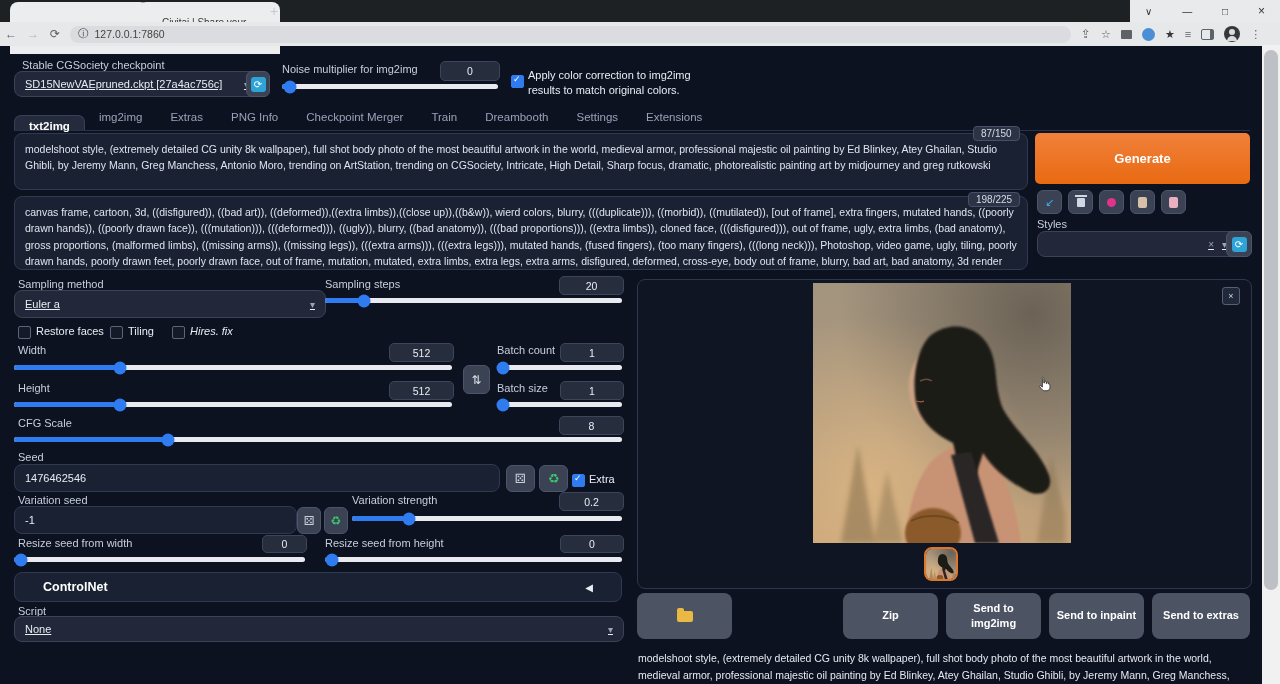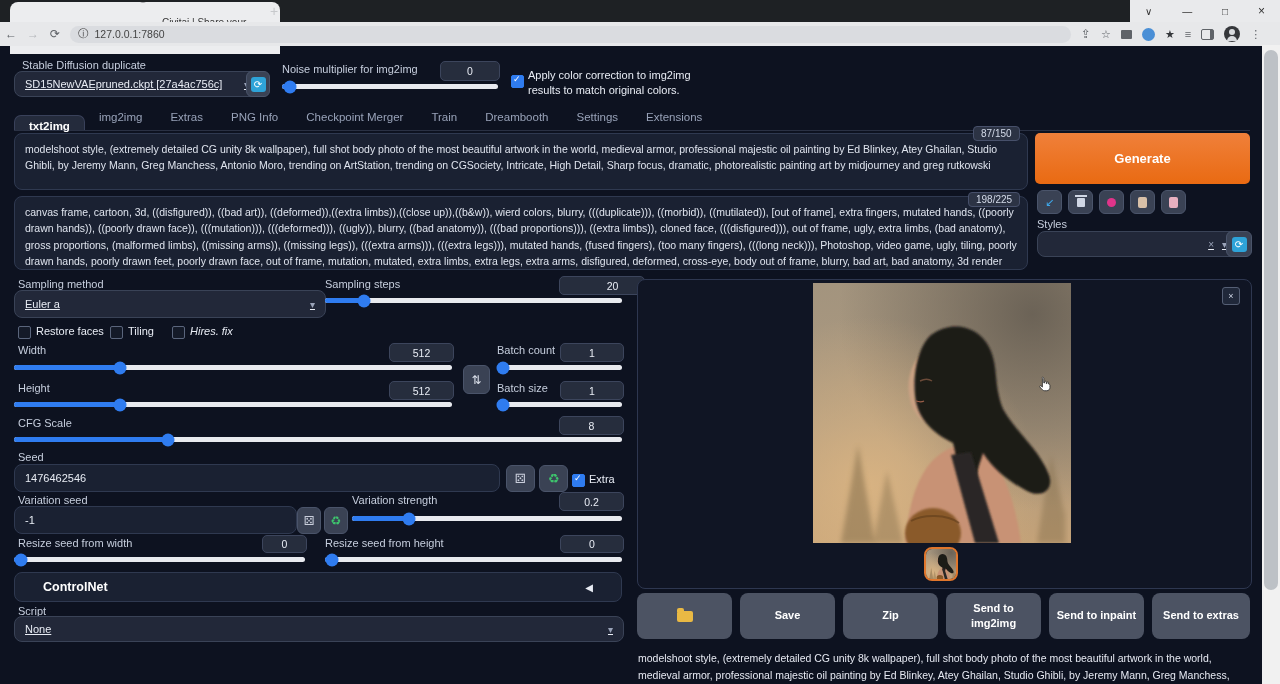--- a/index.html
+++ b/index.html
@@ -123,21 +123,21 @@
       <span class="film-ic"></span>
       <span class="blue-dot"></span>
       <span style="color:#35373b;">★</span>
       <span>≡</span>
       <span class="panel-ic"></span>
       <span class="avatar-ic"></span>
       <span>⋮</span>
     </div>
   </div>
 
-  <div class="lbl" style="left:22px;top:59px;">Stable Diffusion duplicate</div>
+  <div class="lbl" style="left:22px;top:59px;">Stable CGSociety checkpoint</div>
   <div class="dropdown" style="left:14px;top:71px;width:224px;height:24px;">
     <span>SD15NewVAEpruned.ckpt [27a4ac756c]</span>
     <span class="caret">▾</span>
   </div>
   <div class="chip" style="left:246px;top:71px;width:22px;height:24px;">
     <span class="refr-inner">⟳</span>
   </div>
   <div class="lbl" style="left:282px;top:63px;">Noise multiplier for img2img</div>
   <div class="numbox" style="left:440px;top:61px;width:58px;height:18px;">0</div>
   <div class="slider" style="left:282px;top:84px;width:216px;">
@@ -190,21 +190,21 @@
   <div class="chip" style="left:1226px;top:231px;width:24px;height:24px;">
     <span class="refr-inner">⟳</span>
   </div>
 
   <div class="lbl" style="left:18px;top:278px;">Sampling method</div>
   <div class="dropdown" style="left:14px;top:290px;width:290px;height:26px;">
     <span>Euler a</span>
     <span class="caret">▾</span>
   </div>
   <div class="lbl" style="left:325px;top:278px;">Sampling steps</div>
-  <div class="numbox" style="left:559px;top:276px;width:63px;height:17px;padding-left:21px;">20</div>
+  <div class="numbox" style="left:559px;top:276px;width:63px;height:17px;">20</div>
   <div class="slider" style="left:325px;top:298px;width:297px;">
     <span class="fill" style="width:39px;"></span>
       <span class="thumb" style="left:39px;"></span>
   </div>
 
   <div class="chk" style="left:18px;top:326px;"></div>
   <div class="lbl" style="left:36px;top:325px;color:#e8ecf4;">Restore faces</div>
   <div class="chk" style="left:110px;top:326px;"></div>
   <div class="lbl" style="left:128px;top:325px;color:#e8ecf4;">Tiling</div>
   <div class="chk" style="left:172px;top:326px;"></div>
@@ -344,21 +344,20 @@
   </svg>
   <div class="thumbbox">
     <svg width="30" height="30" viewBox="0 0 258 260" preserveAspectRatio="none">
       <use href="#genimg" width="258" height="260"></use>
     </svg>
   </div>
 
   <div class="outbtn" style="left:637px;">
     <span class="folder-ic"></span>
   </div>
-  <div class="outbtn" style="left:740px;">Save</div>
   <div class="outbtn" style="left:843px;">Zip</div>
   <div class="outbtn" style="left:946px;">Send to img2img</div>
   <div class="outbtn" style="left:1049px;">Send to inpaint</div>
   <div class="outbtn" style="left:1152px;width:98px;">Send to extras</div>
 
   <div class="infotext">modelshoot style, (extremely detailed CG unity 8k wallpaper), full shot body photo of the most beautiful artwork in the world, medieval armor, professional majestic oil painting by Ed Blinkey, Atey Ghailan, Studio Ghibli, by Jeremy Mann, Greg Manchess, Antonio Moro, trending on ArtStation, trending on</div>
 
   <div class="scrollbar">
     <div class="sthumb"></div>
   </div>

